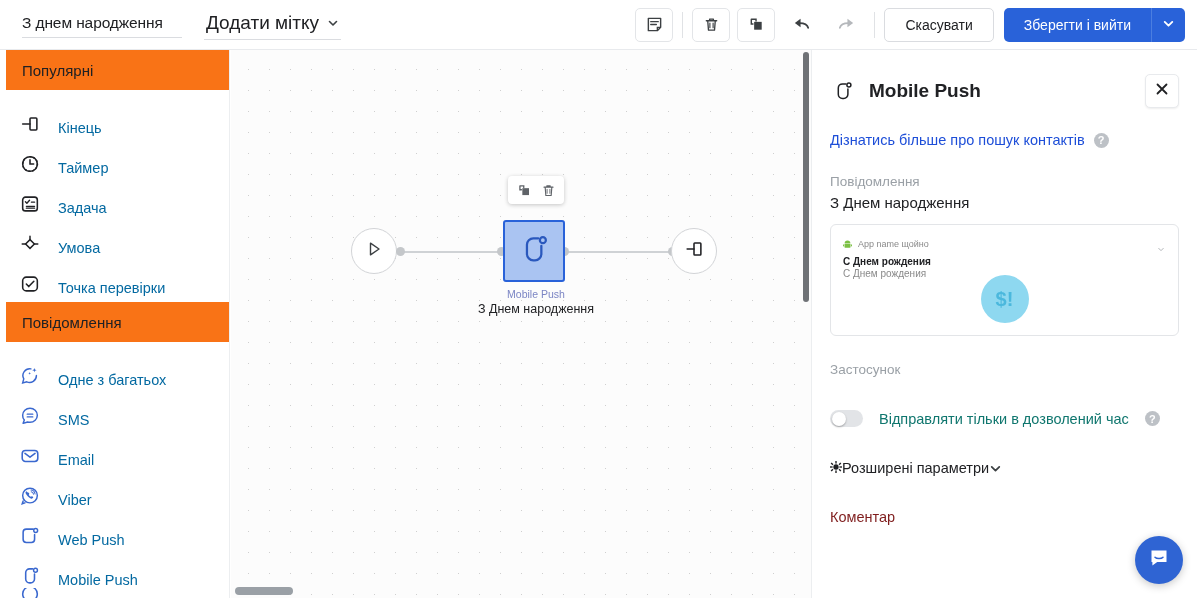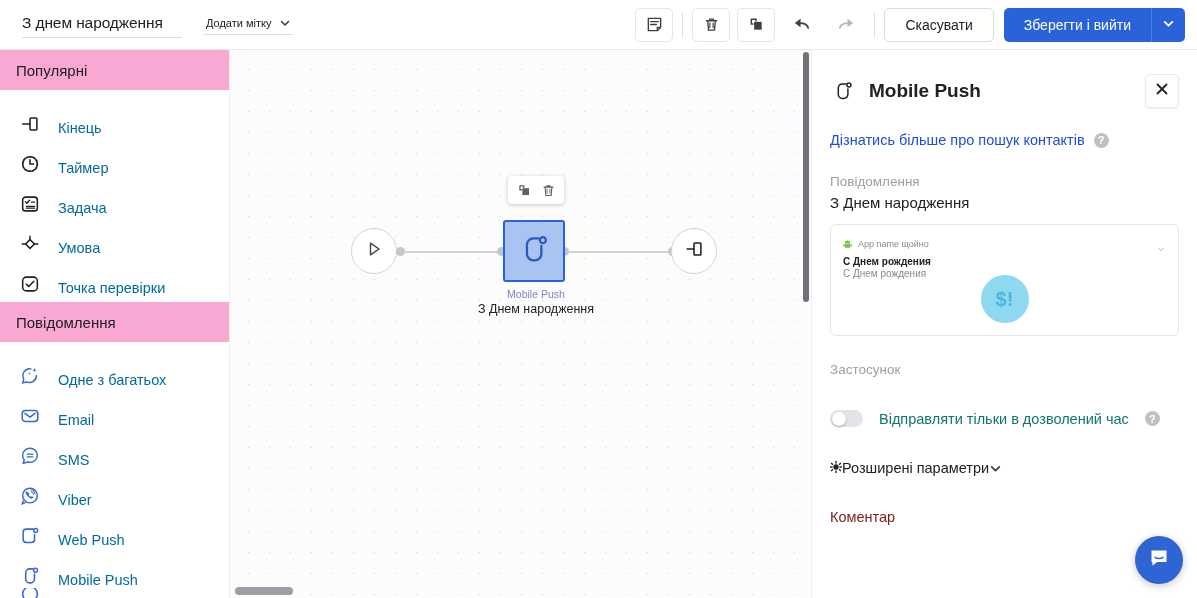--- a/index.html
+++ b/index.html
@@ -25,21 +25,21 @@
     border: none; outline: none; background: transparent;
     width: 160px; padding: 3px 0 5px 0;
     border-bottom: 1px solid #dadce0;
     font-family: "Liberation Sans", sans-serif;
   }
   .tag-wrap {
     margin-left: 22px; display: flex; align-items: center; gap: 8px;
     border-bottom: 1px solid #dadce0; padding: 3px 2px 5px 2px;
     cursor: pointer;
   }
-  .tag-label { font-size: 11px; color: #202124; }
+  .tag-label { font-size: 19px; color: #202124; }
   .chev { width: 12px; height: 12px; display: inline-block; }
   .chev svg { display: block; }
 
   .tb-right {
     margin-left: auto; display: flex; align-items: center;
     gap: 0; padding-right: 12px;
   }
   .icon-btn {
     width: 38px; height: 34px; border: 1px solid #e3e5e8; border-radius: 5px;
     background: #fff; display: flex; align-items: center; justify-content: center;
@@ -63,22 +63,22 @@
     border-left: 1px solid #4b7ee0; border-radius: 0 5px 5px 0;
     display: flex; align-items: center; justify-content: center; cursor: pointer;
   }
 
   
   .sidebar {
     position: absolute; top: 50px; left: 0; width: 230px; height: 548px;
     background: #fff; overflow: hidden; border-right: 1px solid #eceef0;
   }
   .side-head {
-    height: 40px; background: #f9a8d4; display: flex; align-items: center;
-    padding-left: 16px; font-size: 15px; color: #202124;
+    height: 40px; background: #f97316; display: flex; align-items: center;
+    padding-left: 16px; font-size: 15px; color: #202124; margin-left: 6px;
   }
   .side-item {
     height: 40px; display: flex; align-items: flex-end; gap: 16px;
     padding-left: 18px; cursor: pointer; font-size: 14.5px; color: #0369a1;
   }
   .side-icon { width: 24px; height: 24px; display: flex; align-items: center; justify-content: center; flex: none; }
   .side-list { padding-top: 6px; padding-bottom: 6px; }
   .sb-track {
     position: absolute; top: 2px; left: 229px; width: 5px; height: 163px;
     background: #7d7d7d; border-radius: 3px;
@@ -339,35 +339,35 @@
               <path d="M16.8 3.2l.6 1.8 1.8.6-1.8.6-.6 1.8-.6-1.8-1.8-.6 1.8-.6z" fill="#3a68cf"></path>
               <path d="M11.6 7.6l.4 1.1 1.1.4-1.1.4-.4 1.1-.4-1.1-1.1-.4 1.1-.4z" fill="#3a68cf"></path>
             </svg>
         </span>
         <span>Одне з багатьох</span>
       </div>
 
       <div class="side-item">
         <span class="side-icon">
           <svg width="22" height="22" viewBox="0 0 24 24">
+              <path d="M20 11.2c0 4.3-3.6 7.7-8 7.7a9 9 0 0 1-2.6-.4L4.5 20l1.3-3.6a7.4 7.4 0 0 1-1.8-5.2C4 7 7.6 3.5 12 3.5s8 3.4 8 7.7z" fill="none" stroke="#3a68cf" stroke-width="1.6" stroke-linejoin="round"></path>
+              <path d="M9 10h6M9 13h6" stroke="#3a68cf" stroke-width="1.5" stroke-linecap="round"></path>
+            </svg>
+        </span>
+        <span>SMS</span>
+      </div>
+
+      <div class="side-item">
+        <span class="side-icon">
+          <svg width="22" height="22" viewBox="0 0 24 24">
               <rect x="3.5" y="6" width="17" height="12" rx="3.5" fill="none" stroke="#3a68cf" stroke-width="1.7"></rect>
               <path d="M6.5 9.2l5.5 4 5.5-4" fill="none" stroke="#3a68cf" stroke-width="1.7" stroke-linecap="round" stroke-linejoin="round"></path>
             </svg>
         </span>
         <span>Email</span>
-      </div>
-
-      <div class="side-item">
-        <span class="side-icon">
-          <svg width="22" height="22" viewBox="0 0 24 24">
-              <path d="M20 11.2c0 4.3-3.6 7.7-8 7.7a9 9 0 0 1-2.6-.4L4.5 20l1.3-3.6a7.4 7.4 0 0 1-1.8-5.2C4 7 7.6 3.5 12 3.5s8 3.4 8 7.7z" fill="none" stroke="#3a68cf" stroke-width="1.6" stroke-linejoin="round"></path>
-              <path d="M9 10h6M9 13h6" stroke="#3a68cf" stroke-width="1.5" stroke-linecap="round"></path>
-            </svg>
-        </span>
-        <span>SMS</span>
       </div>
 
       <div class="side-item">
         <span class="side-icon">
           <svg width="22" height="22" viewBox="0 0 24 24">
               <circle cx="12" cy="11.5" r="8" fill="none" stroke="#3a68cf" stroke-width="1.6"></circle>
               <path d="M4.5 17.5l-1 3 3-1" fill="none" stroke="#3a68cf" stroke-width="1.6" stroke-linecap="round"></path>
               <path d="M9.6 8.2c.5-.3 1 .1 1.4.7.4.7.2 1.1-.2 1.4-.3.3.1 1 .8 1.7s1.4 1.1 1.7.8c.3-.4.7-.6 1.4-.2.6.4 1 .9.7 1.4-.4.7-1.4 1.2-2.6.7-1.2-.5-2.4-1.4-3.3-2.3s-1.8-2.1-2.3-3.3c-.4-1 .2-2 .8-2.4z" fill="#3a68cf"></path>
               <path d="M13.3 7.4a3 3 0 0 1 2.5 2.6M13.1 5.4a5 5 0 0 1 4.4 4.4" fill="none" stroke="#3a68cf" stroke-width="1.1" stroke-linecap="round"></path>
             </svg>

